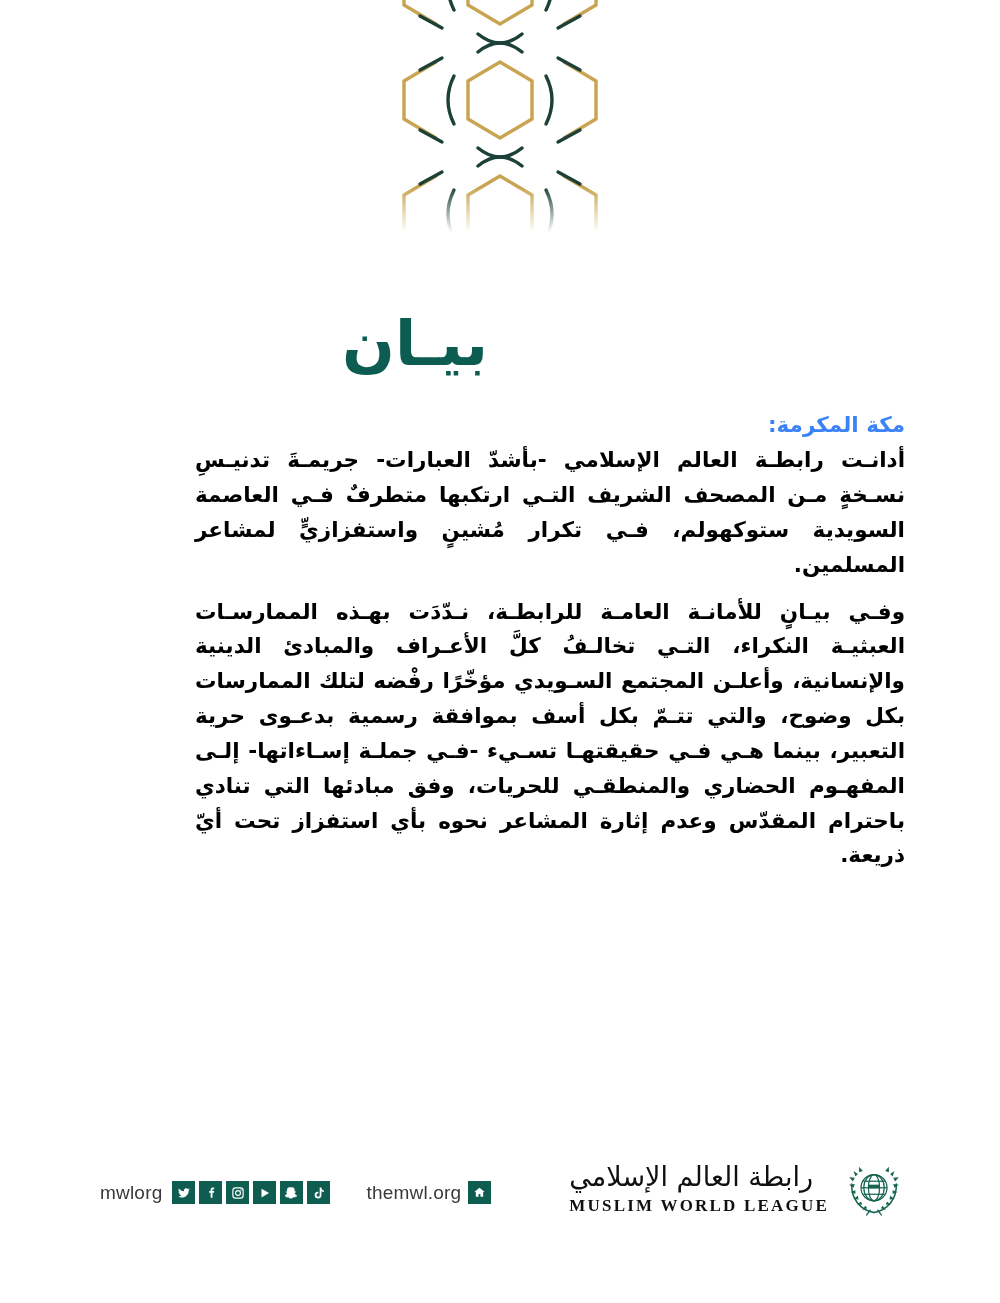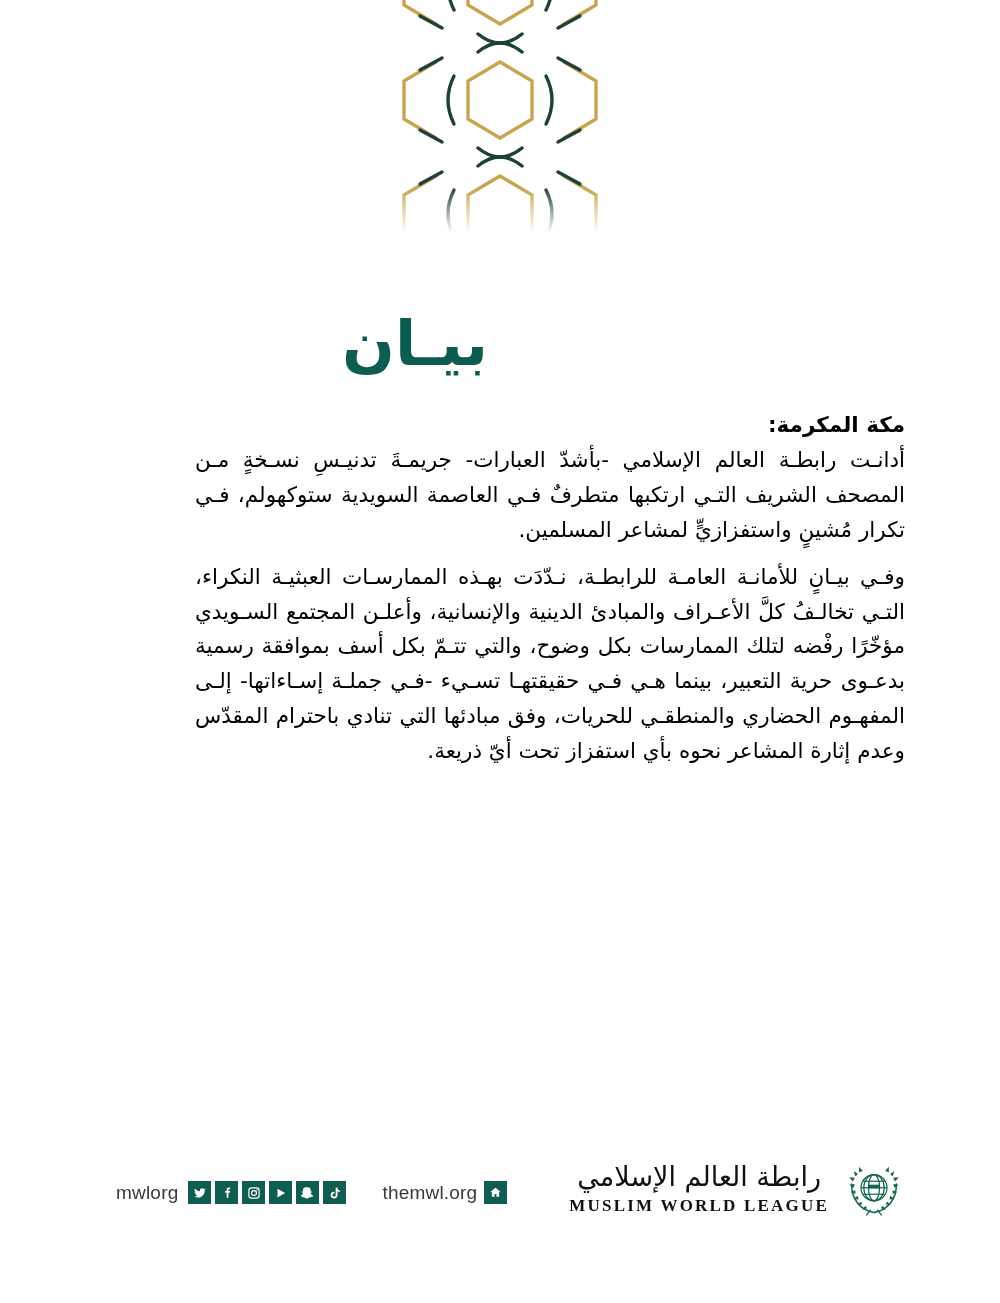--- a/index.html
+++ b/index.html
@@ -61,48 +61,48 @@
     top: 408px;
     right: 95px;
     width: 710px;
     text-align: justify;
     text-align-last: right;
     direction: rtl;
   }
   .dateline {
     font-size: 21.5px;
     font-weight: bold;
-    color: #000000;
+    color: #3b82f6;
     line-height: 1.55;
     margin: 0 0 2px 0;
     text-align: right;
   }
   .para {
     font-size: 21.5px;
-    font-weight: normal;
+    font-weight: bold;
     color: #000000;
     line-height: 1.62;
     margin: 0;
     text-align: justify;
     text-align-last: right;
   }
   .para + .para { margin-top: 25px; }
   .para.gap-before { margin-top: 12px; }
 
   
   #footer {
     position: absolute;
     left: 0;
     bottom: 0;
     width: 1000px;
     height: 150px;
   }
   #footer-links {
     position: absolute;
-    left: 116px;
+    left: 100px;
     top: 28px;
     display: flex;
     align-items: center;
     direction: ltr;
     gap: 10px;
   }
   .handle-text {
     font-size: 19px;
     color: #3a3a3a;
     font-family: "Liberation Sans", sans-serif;
@@ -136,21 +136,21 @@
     right: 95px;
     top: 5px;
     display: flex;
     align-items: center;
     direction: ltr;
     gap: 14px;
   }
   #logo-wordmark {
     display: flex;
     flex-direction: column;
-    align-items: center;
+    align-items: flex-start;
     gap: 4px;
     margin-left: 36px;
   }
   #logo-arabic {
     font-size: 27px;
     color: #10100f;
     font-family: "DejaVu Sans", sans-serif;
     direction: rtl;
     line-height: 1.1;
     white-space: nowrap;

